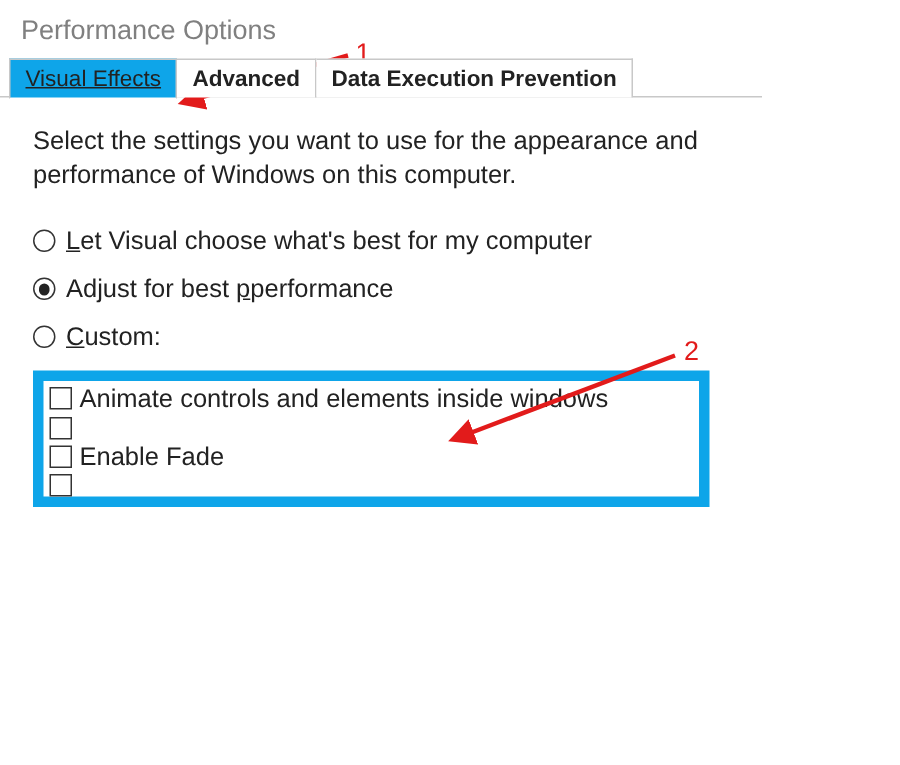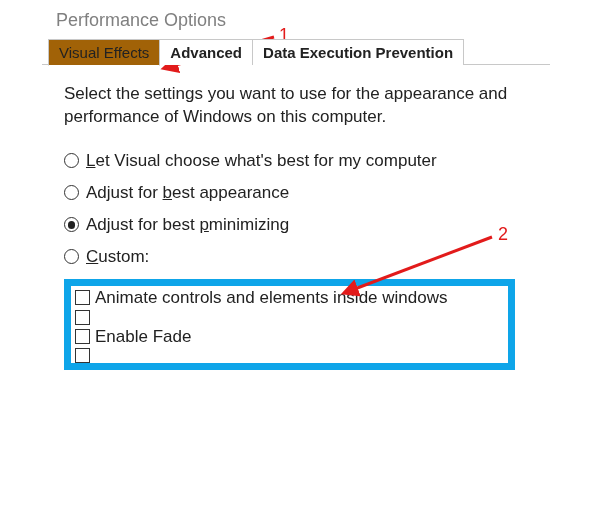--- a/index.html
+++ b/index.html
@@ -11,21 +11,20 @@
     color: #222;
     background: #fff;
     width: 600px;
     height: 510px;
     overflow: hidden;
   }
   .window {
     width: 508px;
     height: 510px;
     position: relative;
-    margin-left: 42px;
   }
   .titlebar {
     padding: 10px 14px 8px 14px;
     color: #808080;
     font-size: 18px;
   }
   .tabs {
     display: flex;
     align-items: flex-end;
     padding-left: 6px;
@@ -44,24 +43,25 @@
     border: 1px solid #c8c8c8;
     border-bottom: none;
     background: #fff;
     margin-right: 0;
     position: relative;
     z-index: 1;
     cursor: default;
   }
   .tab + .tab { border-left: none; }
   .tab.active {
-    background: #a16207;
+    background: #0ea5e9;
     border-bottom: 1px solid #fff;
     margin-bottom: -1px;
     z-index: 2;
+    text-decoration: underline;
   }
   .tab:not(.active) {
     background: #fff;
     font-weight: bold;
   }
   .content {
     padding: 18px 35px 0 22px;
   }
   .desc {
     font-size: 17px;
@@ -137,28 +137,24 @@
 
   <div class="content">
 
     <div class="desc">Select the settings you want to use for the appearance and performance of Windows on this computer.</div>
 
     <div class="radio-row">
       <span class="radio"></span>
       <span><span></span><u class="ak">L</u><span>et Visual choose what's best for my computer</span></span>
     </div>
 
-    <div class="radio-row">
-      <span class="radio"></span>
-      <span><span>Adjust for </span><u class="ak">b</u><span>est appearance</span></span>
-    </div>
 
     <div class="radio-row">
       <span class="radio selected"></span>
-      <span><span>Adjust for best </span><u class="ak">p</u><span>minimizing</span></span>
+      <span><span>Adjust for best </span><u class="ak">p</u><span>performance</span></span>
     </div>
 
     <div class="radio-row">
       <span class="radio"></span>
       <span><span></span><u class="ak">C</u><span>ustom:</span></span>
     </div>
 
     <div class="listbox">
       <div class="list-row">
         <span class="chk"></span>

